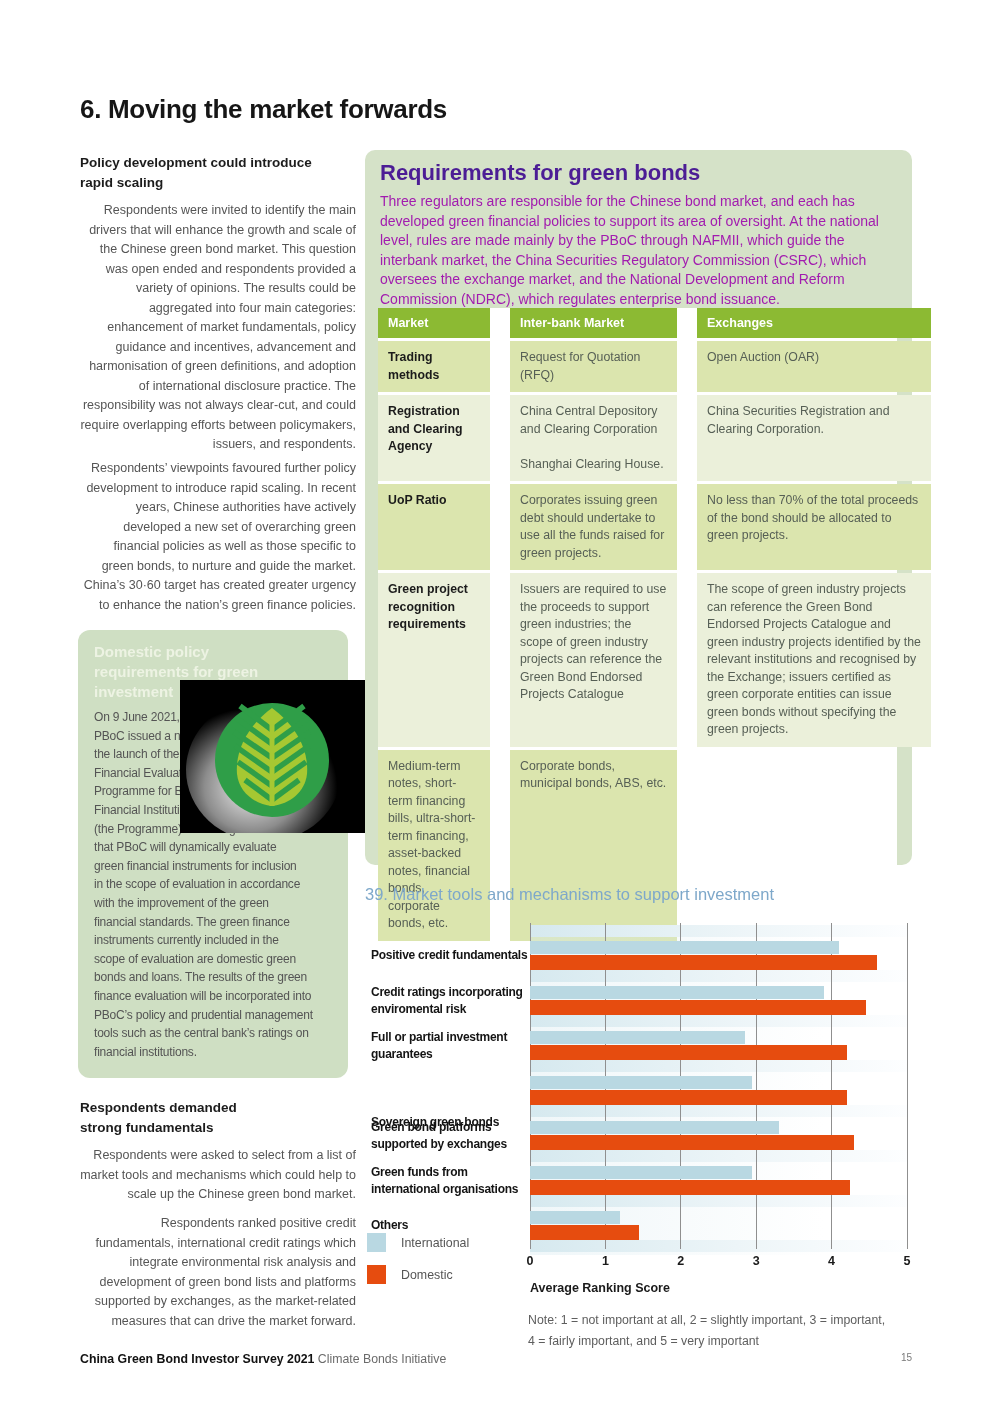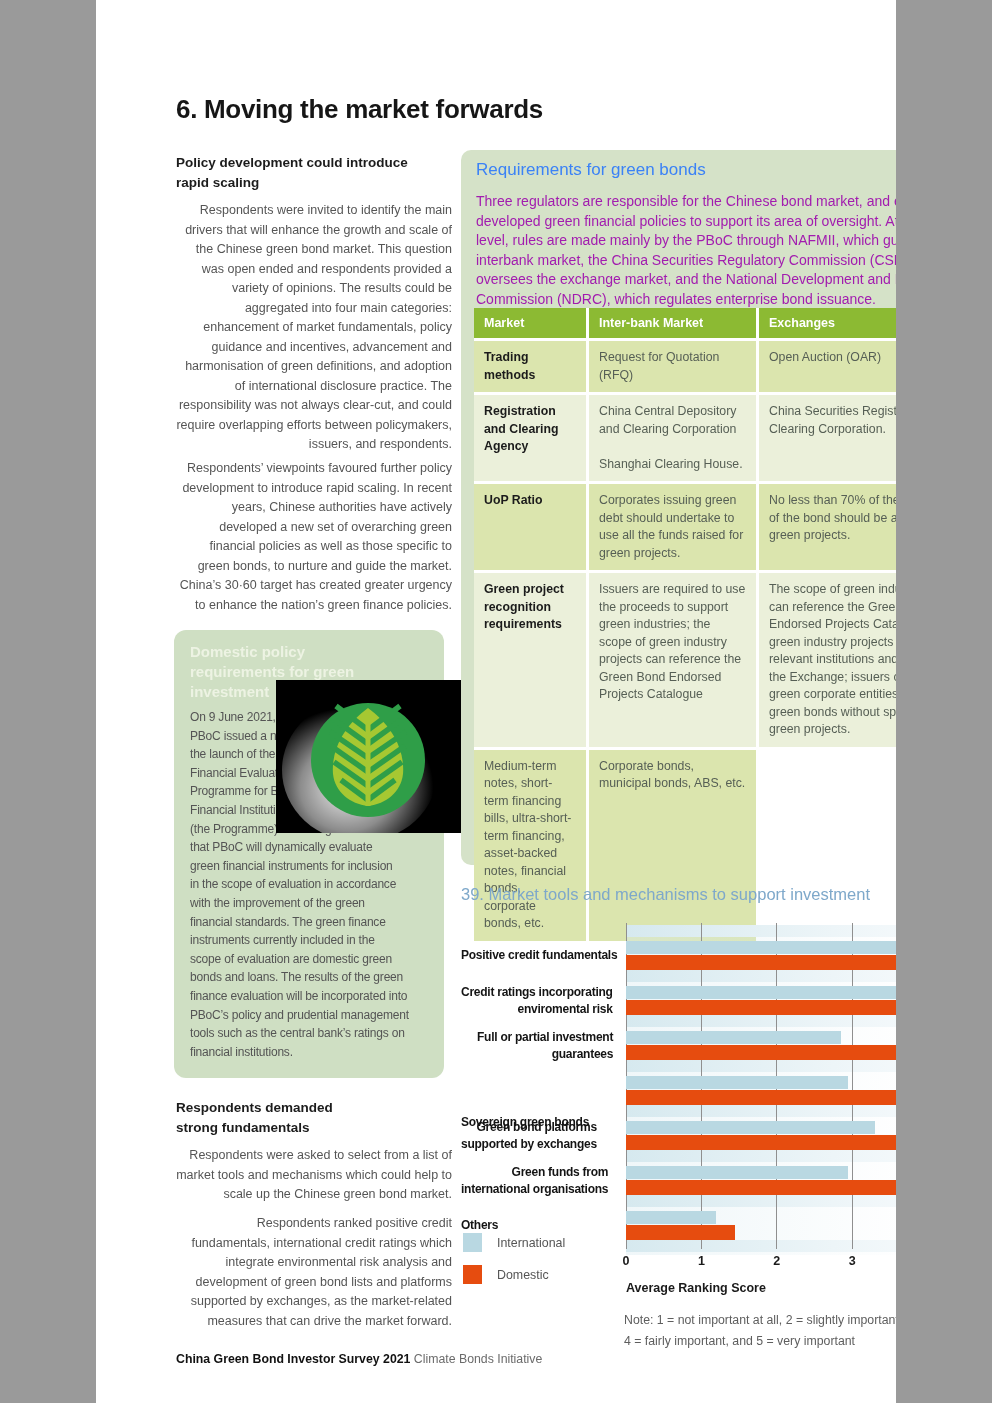--- a/index.html
+++ b/index.html
@@ -1,49 +1,49 @@
 <!DOCTYPE html>
 <html><head>
 <meta charset="utf-8">
 <style>
   html,body{margin:0;padding:0;background:#9a9a9a;}
-  #page{position:relative;width:800px;height:1403px;background:#ffffff;
+  #page{position:relative;width:992px;height:1403px;background:#ffffff;
         font-family:"Liberation Sans",sans-serif;overflow:hidden;margin:0 auto;}
   .abs{position:absolute;}
   
   .page-title{left:80px;top:94px;font-size:26px;font-weight:bold;color:#161616;letter-spacing:-0.3px;}
   .h3{font-size:13.5px;font-weight:bold;color:#1c1c1c;line-height:20px;white-space:pre-line;}
   .para{width:276px;font-size:12.5px;line-height:19.5px;color:#555555;text-align:right;}
   
   .greenbox{left:78px;top:630px;width:270px;height:448px;background:#cfdfc3;border-radius:12px;}
   .box-title{left:94px;top:642px;font-size:15px;font-weight:bold;color:#edf3e3;line-height:20px;white-space:pre-line;}
   .box-p{left:94px;top:708px;font-size:12px;line-height:18.6px;color:#545454;white-space:pre;letter-spacing:-0.2px;}
   
   .logo{left:180px;top:680px;width:185px;height:153px;z-index:6;}
   
   .reqbox{left:365px;top:150px;width:547px;height:715px;background:#d5e2c8;border-radius:10px;}
-  .req-title{left:380px;top:160px;font-size:17px;font-weight:normal;color:#3b82f6;}
+  .req-title{left:380px;top:160px;font-size:22px;font-weight:bold;color:#4c1d95;}
   .req-intro{left:380px;top:192px;width:517px;font-size:14px;line-height:19.5px;color:#a21caf;}
   .rtable{left:378px;top:308px;width:519px;display:flex;flex-direction:column;row-gap:3px;background:#ffffff;}
-  .trow{display:grid;grid-template-columns:112px 167px 234px;column-gap:3px;}
+  .trow{display:grid;grid-template-columns:112px 167px 234px;column-gap:20px;}
   .thcell{background:#8cba33;color:#ffffff;font-size:12.5px;font-weight:bold;padding:8px 10px;}
   .tcell{font-size:12.3px;line-height:17.5px;color:#565f55;padding:8px 10px;white-space:pre-line;}
   .tcell.first{font-weight:bold;color:#1b1b1b;padding:8px 8px 8px 10px;}
   .trow.dark  .tcell{background:#dbe5ae;}
   .trow.light .tcell{background:#ebf0da;}
   
   .chart{left:365px;top:885px;width:560px;height:470px;}
   .chart-title{left:0;top:0;font-size:16.5px;color:#7ea8ca;}
   .plot{left:165px;top:40px;width:377px;height:330px;
         background:linear-gradient(90deg, rgba(216,234,240,0.40), rgba(255,255,255,0) 78%);}
   .stripe{position:absolute;left:0;width:100%;height:12px;z-index:1;
         background:linear-gradient(90deg,#d6e9ef 0%,#edf5f8 55%,#fdfeff 100%);}
   .gridline{position:absolute;top:-2px;width:1px;height:326px;background:#8f8f8f;z-index:2;}
   .bar{position:absolute;left:0;z-index:3;}
-  .labels{left:0;top:40px;width:163px;height:330px;text-align:right;}
+  .labels{left:6px;top:40px;width:163px;height:330px;}
   .cat-label{position:absolute;left:0;height:30px;display:flex;align-items:center;
         font-size:12px;font-weight:bold;color:#141414;line-height:17.5px;white-space:pre;letter-spacing:-0.25px;}
   .tick{position:absolute;top:329px;width:24px;text-align:center;font-size:12.5px;font-weight:bold;color:#1a1a1a;}
   .xlabel{left:165px;top:396px;font-size:12.5px;font-weight:bold;color:#1a1a1a;}
   .note{left:163px;top:425px;font-size:12.3px;line-height:20.5px;color:#5e5e5e;white-space:pre-line;}
   .legend-item{position:absolute;left:2px;display:flex;align-items:center;column-gap:15px;}
   .legend-swatch{width:19px;height:19px;display:inline-block;}
   .legend-label{font-size:12.4px;color:#555555;}
   
   .footer{left:80px;top:1352px;width:832px;font-size:12.3px;color:#6b6b6b;}
@@ -159,21 +159,21 @@
         <div class="tcell">Corporate bonds, municipal bonds, ABS, etc.</div>
       </div>
     </div>
 
   <div class="abs chart">
     <div class="abs chart-title">39. Market tools and mechanisms to support investment</div>
     <div class="abs labels" id="chart-labels">
         <div class="cat-label" style="top: 16px;">Positive credit fundamentals</div>
         <div class="cat-label" style="top: 61px;">Credit ratings incorporating
 enviromental risk</div>
-        <div class="cat-label" style="top: 106px; margin-left: 16px;">Full or partial investment
+        <div class="cat-label" style="top: 106px;">Full or partial investment
 guarantees</div>
         <div class="cat-label" style="top: 151px; margin-top: 32px;">Sovereign green bonds</div>
         <div class="cat-label" style="top: 196px;">Green bond platforms
 supported by exchanges</div>
         <div class="cat-label" style="top: 241px;">Green funds from
 international organisations</div>
         <div class="cat-label" style="top: 286px;">Others</div>
       </div>
     <div class="abs plot" id="chart-plot">
         <div class="stripe" style="top: 0px;"></div>

